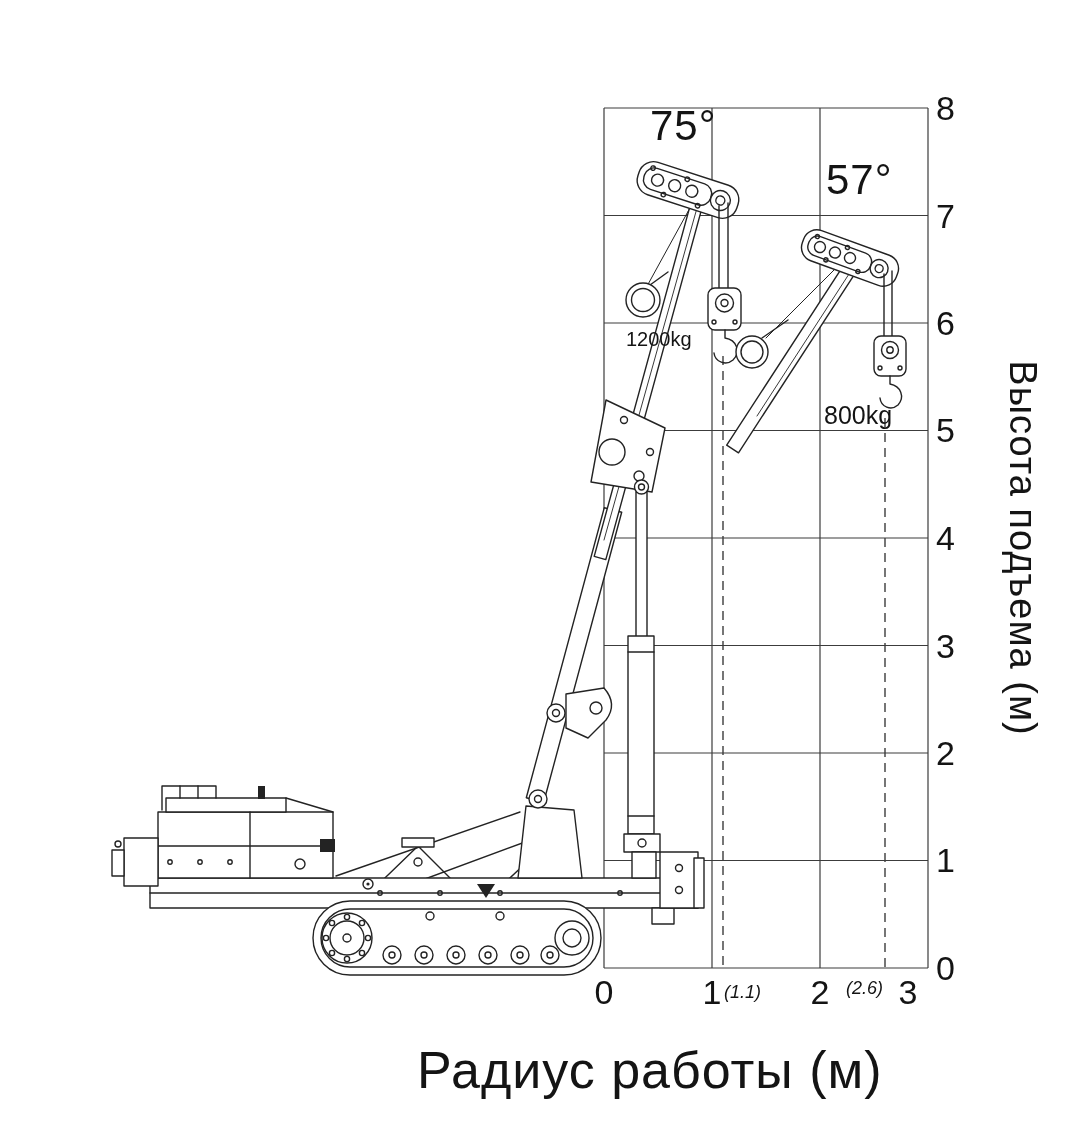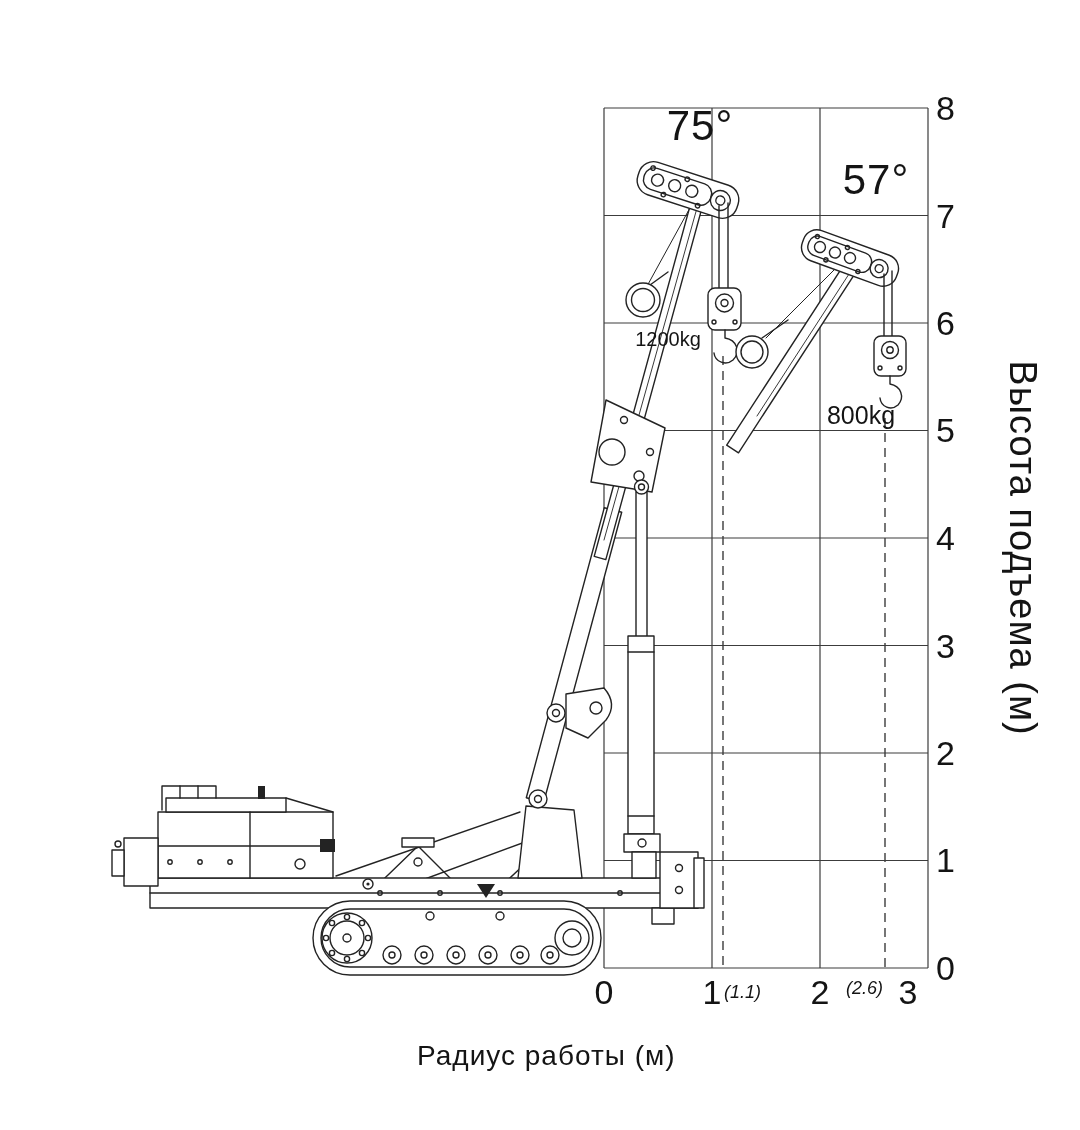--- a/index.html
+++ b/index.html
@@ -5,23 +5,23 @@
   html,body{margin:0;padding:0;background:#fff;}
   .canvas{
     position:relative;width:1080px;height:1130px;background:#fff;overflow:hidden;
     font-family:"Liberation Sans","DejaVu Sans",sans-serif;color:#141414;
   }
   .canvas svg{position:absolute;left:0;top:0;}
   .lbl{position:absolute;white-space:nowrap;}
   .y-tick{width:44px;height:40px;line-height:40px;font-size:34px;text-align:left;}
   .x-tick{width:60px;height:40px;line-height:40px;font-size:34px;text-align:center;}
   .radius-mark{font-size:18px;height:22px;line-height:22px;font-style:italic;}
-  .angle{font-size:42px;width:100px;text-align:center;letter-spacing:1px;}
-  .capacity{font-size:20px;text-align:center;}
-  .axis-title-x{font-size:28px;width:420px;letter-spacing:1px;}
+  .angle{font-size:42px;width:100px;text-align:left;letter-spacing:1px;}
+  .capacity{font-size:20px;}
+  .axis-title-x{font-size:52px;width:420px;letter-spacing:1px;}
   .axis-title-y{font-size:38px;letter-spacing:1px;transform:translate(-50%,-50%) rotate(90deg);}
 </style>
 </head>
 <body>
 
 <div class="canvas">
 
   <svg width="1080" height="1130" viewBox="0 0 1080 1130">
 
     <g stroke="#3c3c3c" stroke-width="1.2" fill="none">

